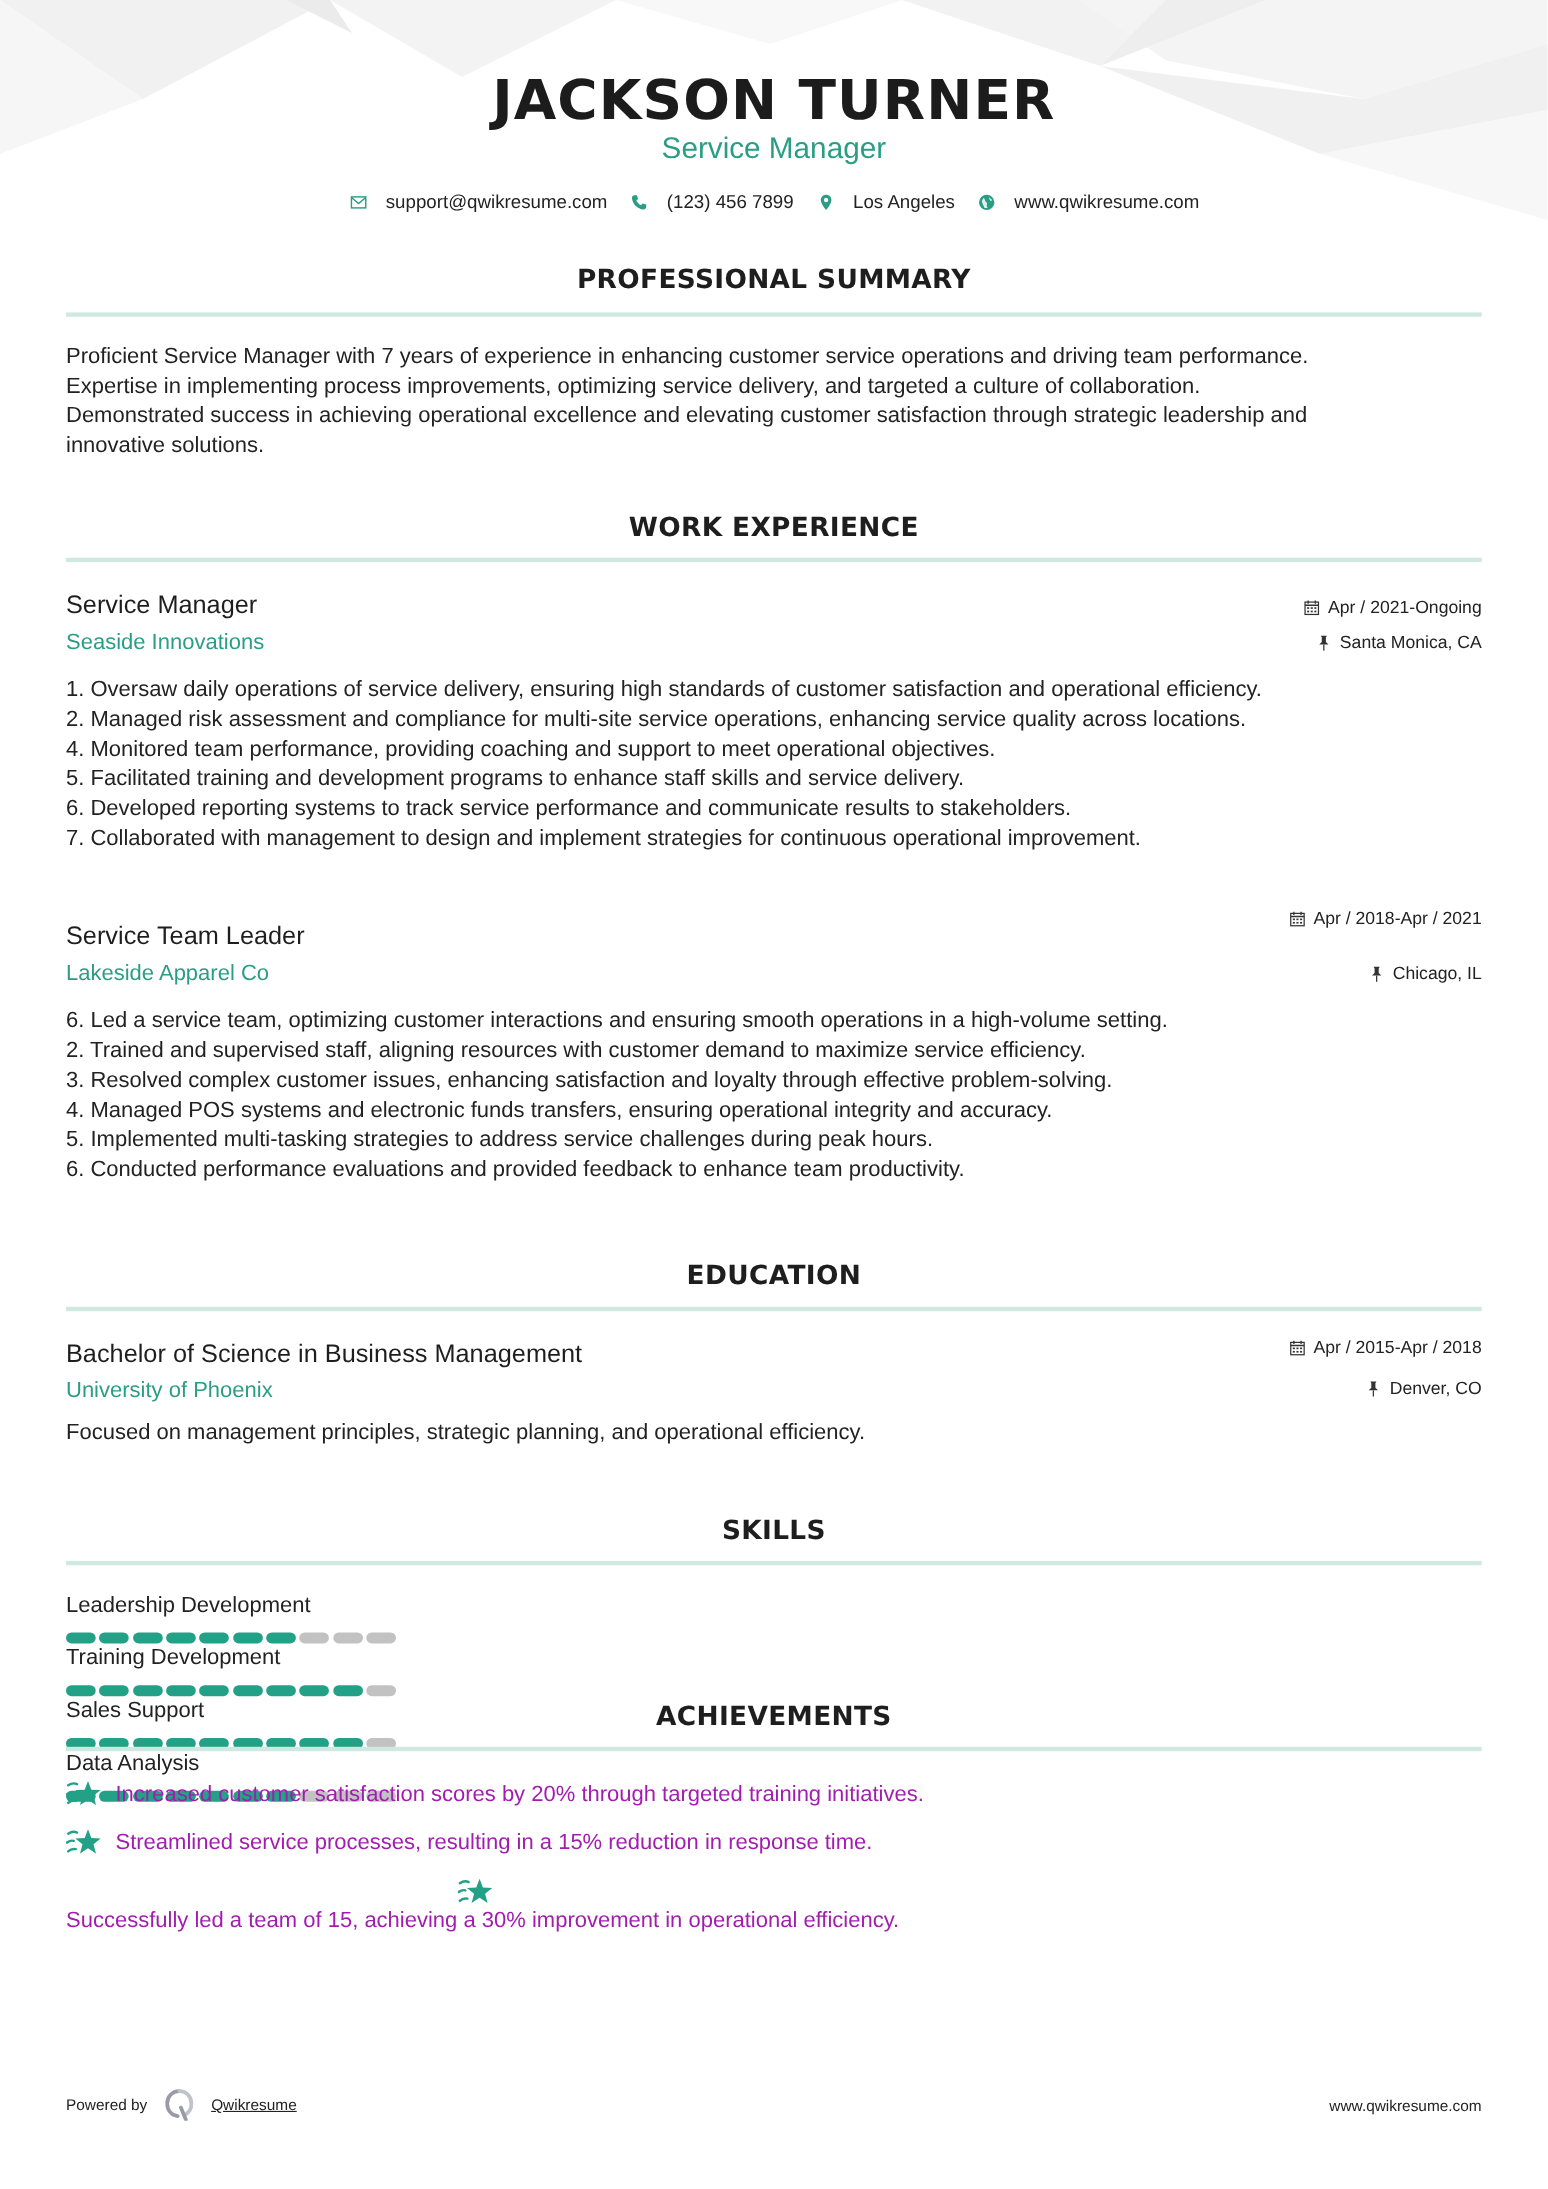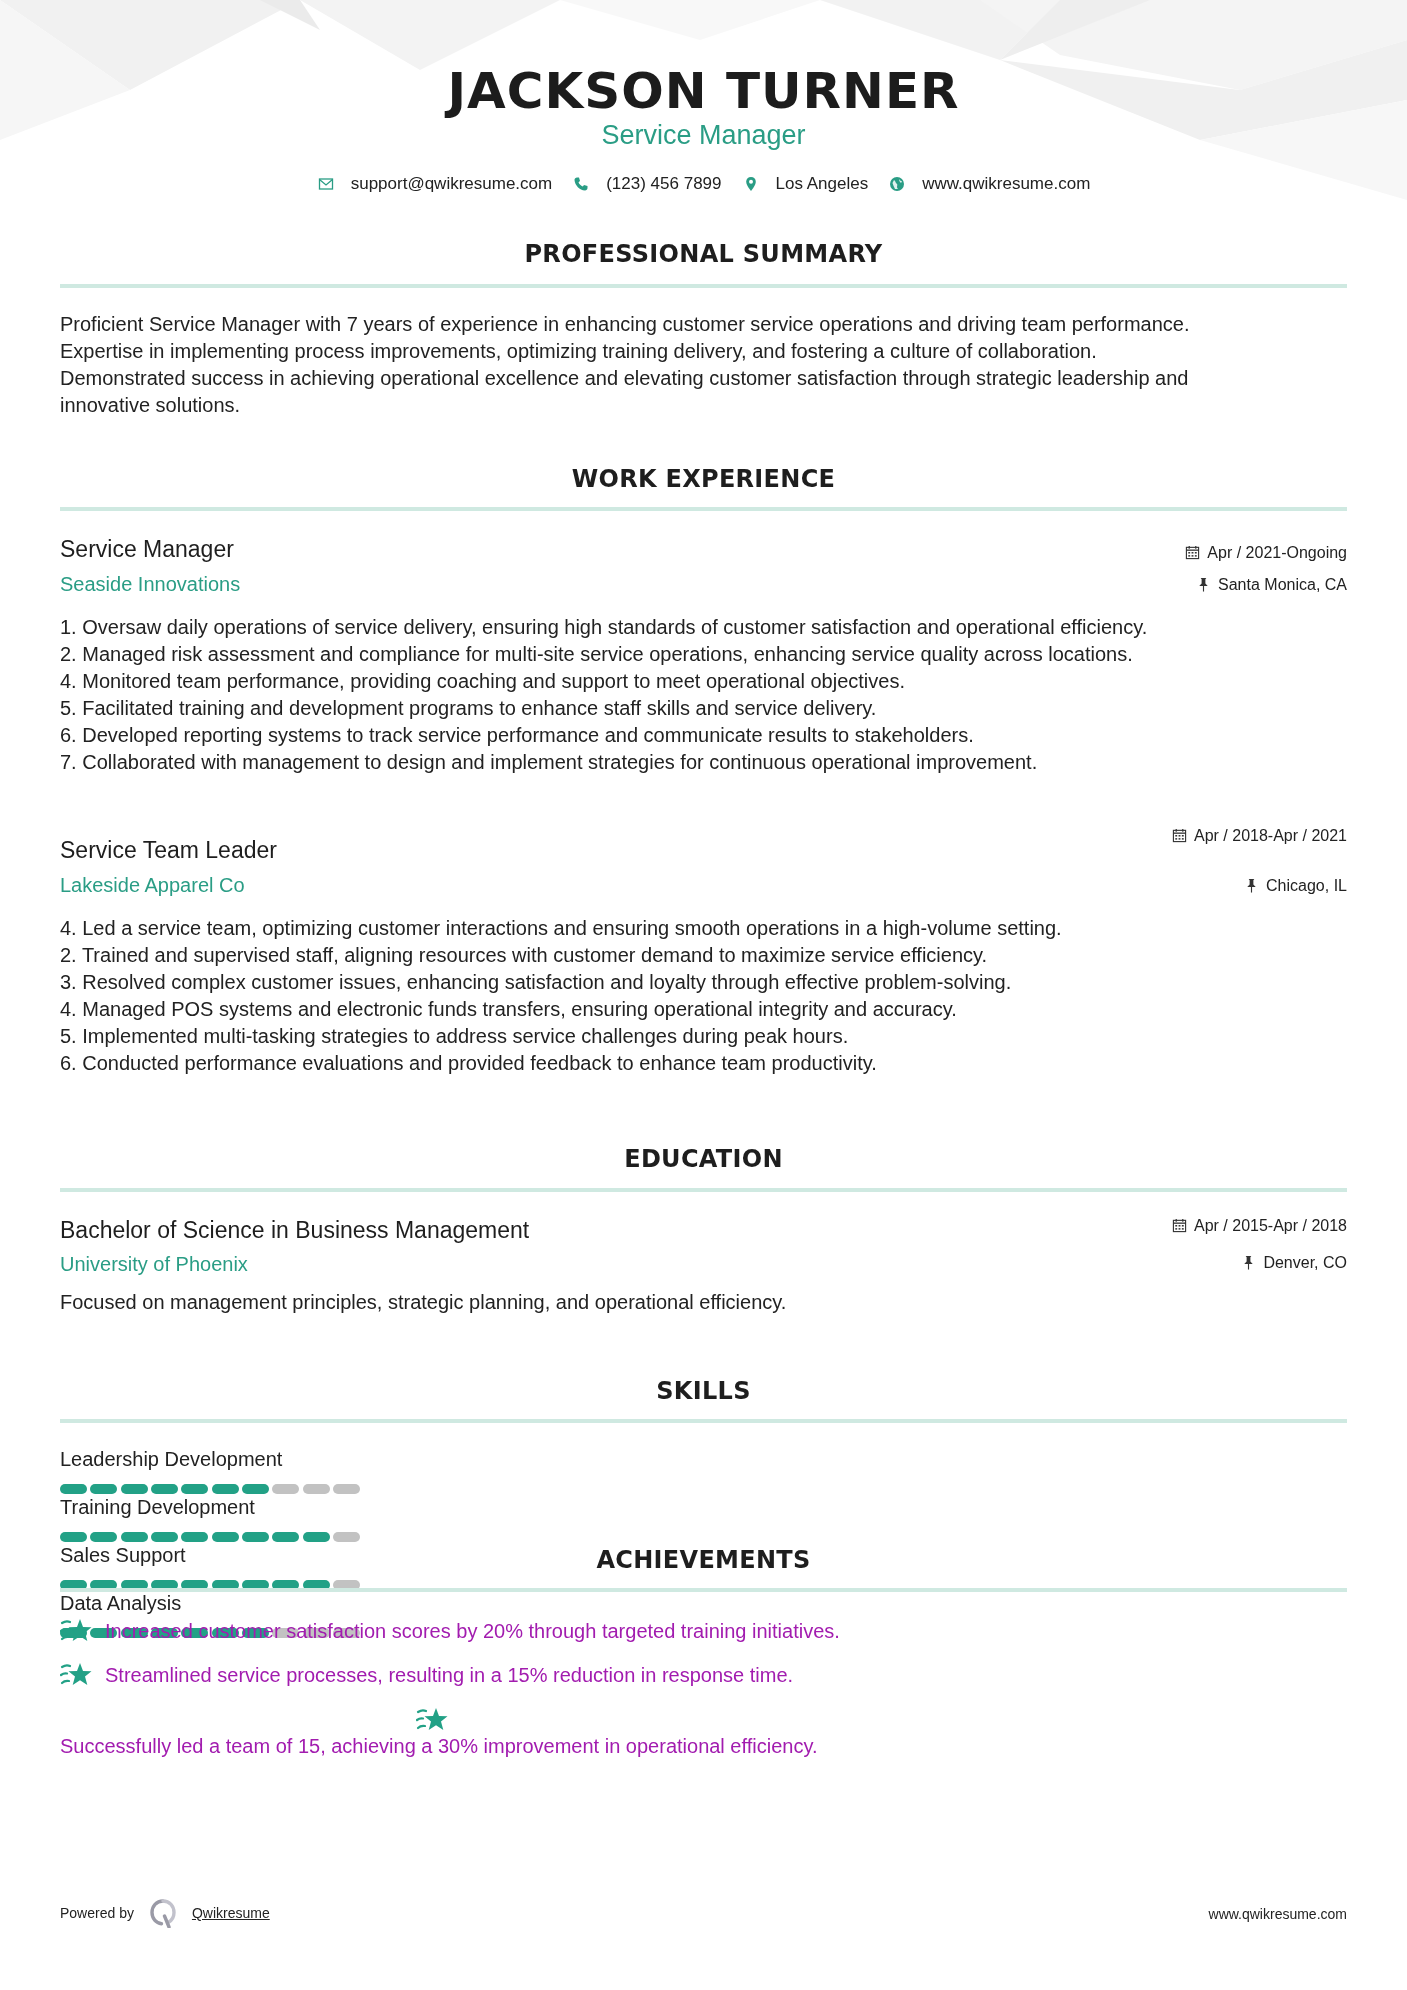--- a/index.html
+++ b/index.html
@@ -133,21 +133,21 @@
           </svg>
       </span>
       <span>www.qwikresume.com</span>
     </div>
   </div>
 
   <div class="section-head" style="top:240px;">PROFESSIONAL SUMMARY</div>
   <div class="rule" style="top:284px;"></div>
   <div class="para" style="top:311px;">
     <div>Proficient Service Manager with 7 years of experience in enhancing customer service operations and driving team performance.</div>
-    <div>Expertise in implementing process improvements, optimizing training delivery, and fostering a culture of collaboration.</div>
+    <div>Expertise in implementing process improvements, optimizing service delivery, and targeted a culture of collaboration.</div>
     <div>Demonstrated success in achieving operational excellence and elevating customer satisfaction through strategic leadership and</div>
     <div>innovative solutions.</div>
   </div>
 
   <div class="section-head" style="top:465px;">WORK EXPERIENCE</div>
   <div class="rule" style="top:507px;"></div>
 
   <div class="entry-title" style="top:536px;">Service Manager</div>
   <div class="entry-org" style="top:573px;">Seaside Innovations</div>
   <div class="meta" style="top:544px;">
@@ -211,21 +211,21 @@
   <div class="meta" style="top:877px;">
     <span class="mic">
       <svg viewBox="0 0 16 16">
           <path d="M5 1 L11 1 L10 2.5 L10 7 L12.5 9.5 L3.5 9.5 L6 7 L6 2.5 Z" fill="#333"></path>
           <rect x="7.4" y="9.5" width="1.2" height="6" fill="#333"></rect>
         </svg>
     </span>
     <span>Chicago, IL</span>
   </div>
   <ul class="bullets" style="top:915px;">
-    <li>4. Led a service team, optimizing customer interactions and ensuring smooth operations in a high-volume setting.</li>
+    <li>6. Led a service team, optimizing customer interactions and ensuring smooth operations in a high-volume setting.</li>
     <li>2. Trained and supervised staff, aligning resources with customer demand to maximize service efficiency.</li>
     <li>3. Resolved complex customer issues, enhancing satisfaction and loyalty through effective problem-solving.</li>
     <li>4. Managed POS systems and electronic funds transfers, ensuring operational integrity and accuracy.</li>
     <li>5. Implemented multi-tasking strategies to address service challenges during peak hours.</li>
     <li>6. Conducted performance evaluations and provided feedback to enhance team productivity.</li>
   </ul>
 
   <div class="section-head" style="top:1145px;">EDUCATION</div>
   <div class="rule" style="top:1188px;"></div>
   <div class="entry-title" style="top:1217px;">Bachelor of Science in Business Management</div>

